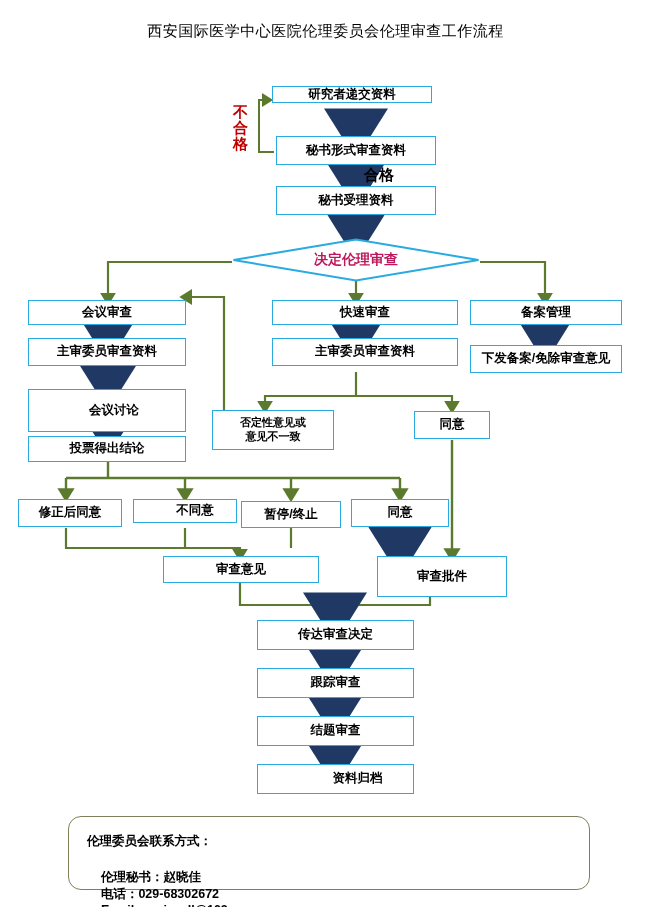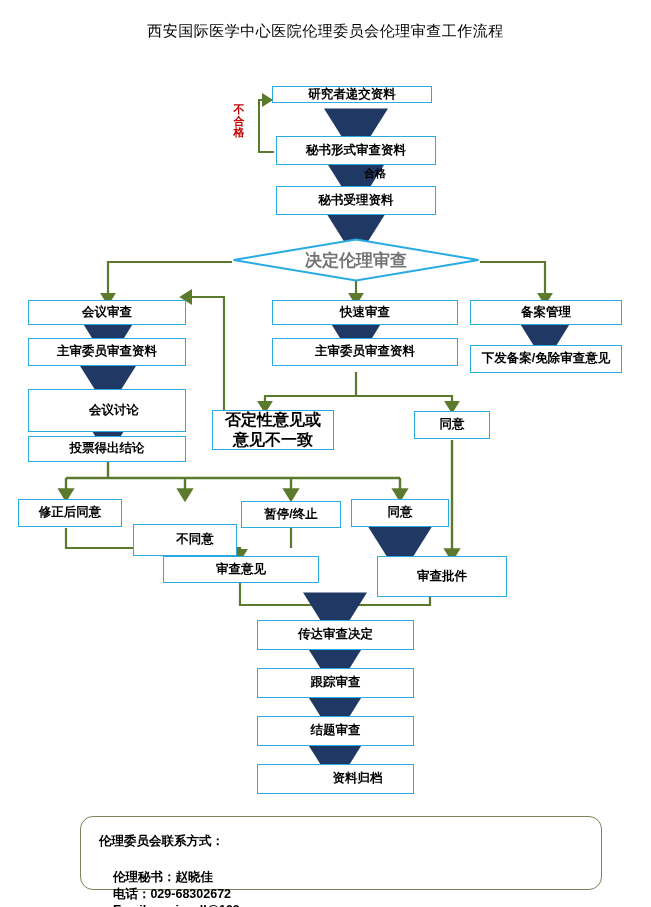--- a/index.html
+++ b/index.html
@@ -31,53 +31,53 @@
     background:#ffffff;
     color:#000000;
     font-size:12.5px;
     font-weight:bold;
     display:flex;
     align-items:center;
     justify-content:center;
     text-align:center;
     line-height:1.25;
   }
-  .node.two-line{font-size:16px;}
+  .node.two-line{font-size:11px;}
 
   
   .diamond{
     position:absolute;
     display:flex;
     align-items:center;
     justify-content:center;
-    font-size:17px;
-    font-weight:bold;
-    color:#737373;
+    font-size:14px;
+    font-weight:bold;
+    color:#be185d;
     z-index:3;
   }
   .diamond svg{position:absolute;left:0;top:0;}
   .diamond span{position:relative;z-index:2;}
 
   .edge-label{
     position:absolute;
-    font-size:11px;
+    font-size:15px;
     font-weight:bold;
     color:#000;
     background:transparent;
   }
   .edge-label.red{
     color:#C00000;
     width:12px;
     line-height:1.05;
     text-align:center;
   }
 
   .footer{
     position:absolute;
-    left:80px;top:816px;
+    left:68px;top:816px;
     width:522px;height:74px;
     box-sizing:border-box;
     border:1.3px solid #7F7F5A;
     border-radius:13px;
     background:#ffffff;
   }
   .footer-line{
     position:absolute;
     font-size:12.5px;
     font-weight:bold;
@@ -182,21 +182,21 @@
 <div class="node" style="left:28px;top:436px;width:158px;height:26px;">投票得出结论</div>
 
 <div class="node two-line" style="left:212px;top:410px;width:122px;height:40px;flex-direction:column;">
   <span>否定性意见或</span>
   <span>意见不一致</span>
 </div>
 
 <div class="node" style="left:414px;top:411px;width:76px;height:28px;">同意</div>
 
 <div class="node" style="left:18px;top:499px;width:104px;height:28px;">修正后同意</div>
-<div class="node" style="left:133px;top:524px;width:104px;height:32px;padding-left:20px;">不同意</div>
+<div class="node" style="left:133px;top:499px;width:104px;height:24px;padding-left:20px;">不同意</div>
 <div class="node" style="left:241px;top:501px;width:100px;height:27px;">暂停/终止</div>
 <div class="node" style="left:351px;top:499px;width:98px;height:28px;">同意</div>
 
 <div class="node" style="left:163px;top:556px;width:156px;height:27px;">审查意见</div>
 <div class="node" style="left:377px;top:556px;width:130px;height:41px;">审查批件</div>
 
 <div class="node" style="left:257px;top:620px;width:157px;height:30px;">传达审查决定</div>
 <div class="node" style="left:257px;top:668px;width:157px;height:30px;">跟踪审查</div>
 <div class="node" style="left:257px;top:716px;width:157px;height:30px;">结题审查</div>
 <div class="node" style="left:257px;top:764px;width:157px;height:30px;padding-left:44px;">资料归档</div>

